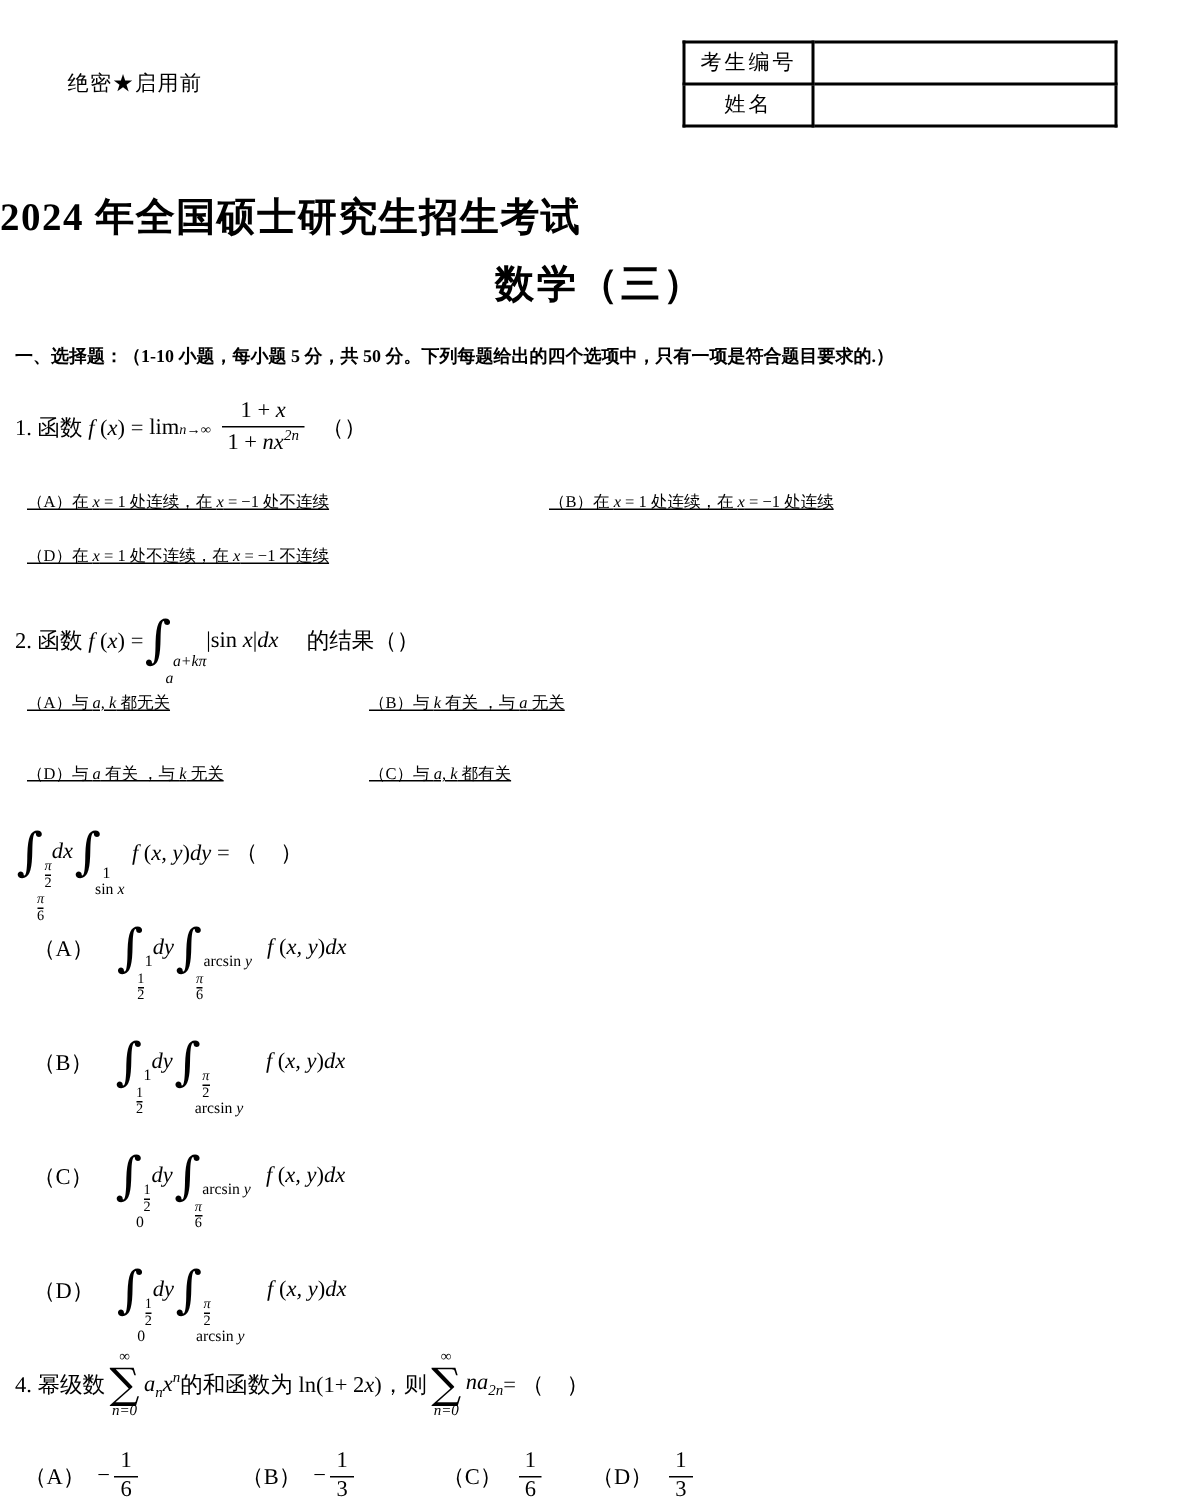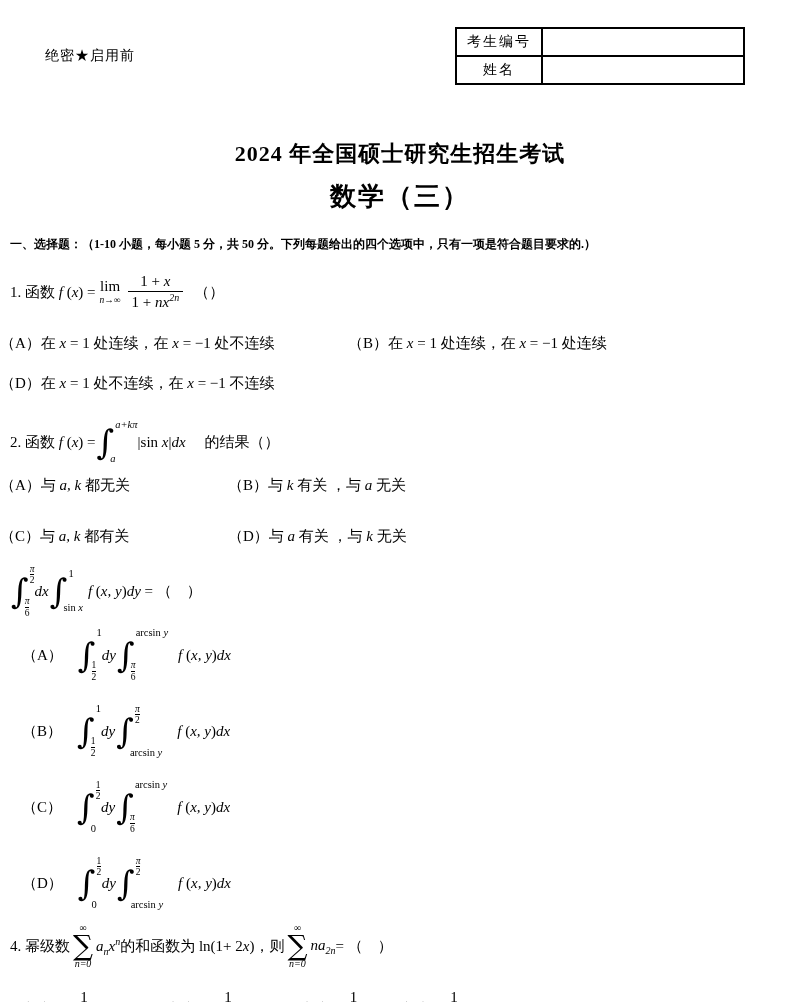--- a/index.html
+++ b/index.html
@@ -14,48 +14,48 @@
 
   
   .top { display:flex; justify-content:space-between; padding:27px 55px 0 45px; }
   .secrecy { margin-top:20px; font-size:14px; letter-spacing:1px; }
   .info-table { border-collapse:collapse; table-layout:fixed; width:288px; }
   .info-table td { border:2px solid #000; height:28px; font-size:14px; }
   .info-table td.lbl { width:86px; text-align:center; letter-spacing:2px; }
   .info-table td.val { width:202px; }
 
   
-  h1.title { margin-top:54px; text-align:center; font-size:22px; font-weight:bold; letter-spacing:1px; }
+  h1.title { margin-top:42px; text-align:left; font-size:26px; font-weight:bold; letter-spacing:1px; }
   h2.subtitle { margin-top:10px; text-align:center; font-size:26px; font-weight:bold; letter-spacing:2px; }
   .section-head { margin-top:20px; padding:0 6px 0 10px; font-size:12px; font-weight:bold; line-height:20px; }
 
   
   .stem { display:flex; align-items:center; padding-left:10px; white-space:nowrap; }
   .frac { display:inline-flex; flex-direction:column; text-align:center; vertical-align:middle; margin:0 3px; }
   .frac .num, .frac .den { display:block; padding:0 4px; line-height:1.15; }
   .frac .den { border-top:1.4px solid #000; }
-  .lim { display:inline-flex; flex-direction:column; align-items:center; margin:0 4px; line-height:1; }
+  .lim { display:inline-flex; flex-direction:row; align-items:flex-end; margin:0 4px; line-height:1; }
   .lim .lim-w { font-size:15px; }
   .lim .lim-s { font-size:9.5px; margin-top:2px; }
   .integ { display:inline-flex; align-items:center; margin:0 1px; }
   .isign { font-size:34px; line-height:0.95; font-family:"DejaVu Serif",serif; }
   .ilims { display:inline-flex; flex-direction:column; justify-content:space-between; height:44px; font-size:10.5px; line-height:1; }
-  .ilims .isup { transform:translateX(1px); }
+  .ilims .isup { transform:translateX(1px);margin-top:32px; }
   .ilims .isub { transform:translateX(-4px); }
   .integ.tall .ilims { height:54px; }
   .sfrac { display:inline-flex; flex-direction:column; text-align:center; font-size:9.5px; line-height:1.1; }
   .sfrac .d { border-top:1px solid #000; }
   .sum { display:inline-flex; flex-direction:column; align-items:center; line-height:1; margin:0 3px; }
   .sum .stop, .sum .sbot { font-size:10px; }
   .sum .ssign { font-size:28px; line-height:0.9; font-family:"DejaVu Serif",serif; }
   sub.sm, sup.sm { font-size:10px; }
 
   
   .q1-stem { margin-top:12px; height:52px; }
-  .opts-grid { display:grid; margin-top:10px; row-gap:21px; font-size:15px; }
+  .opts-grid { display:grid; margin-top:10px; padding-left:18px; row-gap:21px; font-size:11px;text-decoration:underline; }
   .q1-opts { grid-template-columns:348px auto; margin-top:16px; }
   .q2-stem { margin-top:26px; height:46px; }
   .q2-opts { grid-template-columns:196px auto; margin-top:11px;gap:32px; }
   .q3-stem { margin-top:16px; height:58px; }
   .q3-opts { margin-top:10px; padding-left:22px; }
   .q3-opt { display:flex; align-items:center; height:50px; margin-bottom:26px; white-space:nowrap; }
   .q3-opt .optlabel { margin-right:14px; }
   .q4-stem { margin-top:10px; height:56px; }
   .q4-opts { display:flex; align-items:center; margin-top:8px; padding-left:16px; height:50px; }
   .q4-opt { display:inline-flex; align-items:center; }
@@ -113,22 +113,22 @@
         <span class="isup mi">a+kπ</span>
         <span class="isub mi">a</span>
       </span>
     </span>
     <span><span>|sin </span><span class="mi">x</span><span>|</span><span class="mi">dx</span></span>
     <span>　 的结果（）</span>
   </div>
   <div class="opts-grid q2-opts">
     <div><span>（A）与 </span><span class="mi">a, k</span><span> 都无关</span></div>
     <div><span>（B）与 </span><span class="mi">k</span><span> 有关 ，与 </span><span class="mi">a</span><span> 无关</span></div>
+    <div><span>（D）与 </span><span class="mi">a</span><span> 有关 ，与 </span><span class="mi">k</span><span> 无关</span></div>
     <div><span>（C）与 </span><span class="mi">a, k</span><span> 都有关</span></div>
-    <div><span>（D）与 </span><span class="mi">a</span><span> 有关 ，与 </span><span class="mi">k</span><span> 无关</span></div>
   </div>
 
   <div class="stem q3-stem">
     <span class="integ tall">
       <span class="isign">∫</span>
       <span class="ilims">
         <span class="isup"><span class="sfrac">
               <span class="n mi">π</span>
               <span class="d">2</span>
             </span></span>

